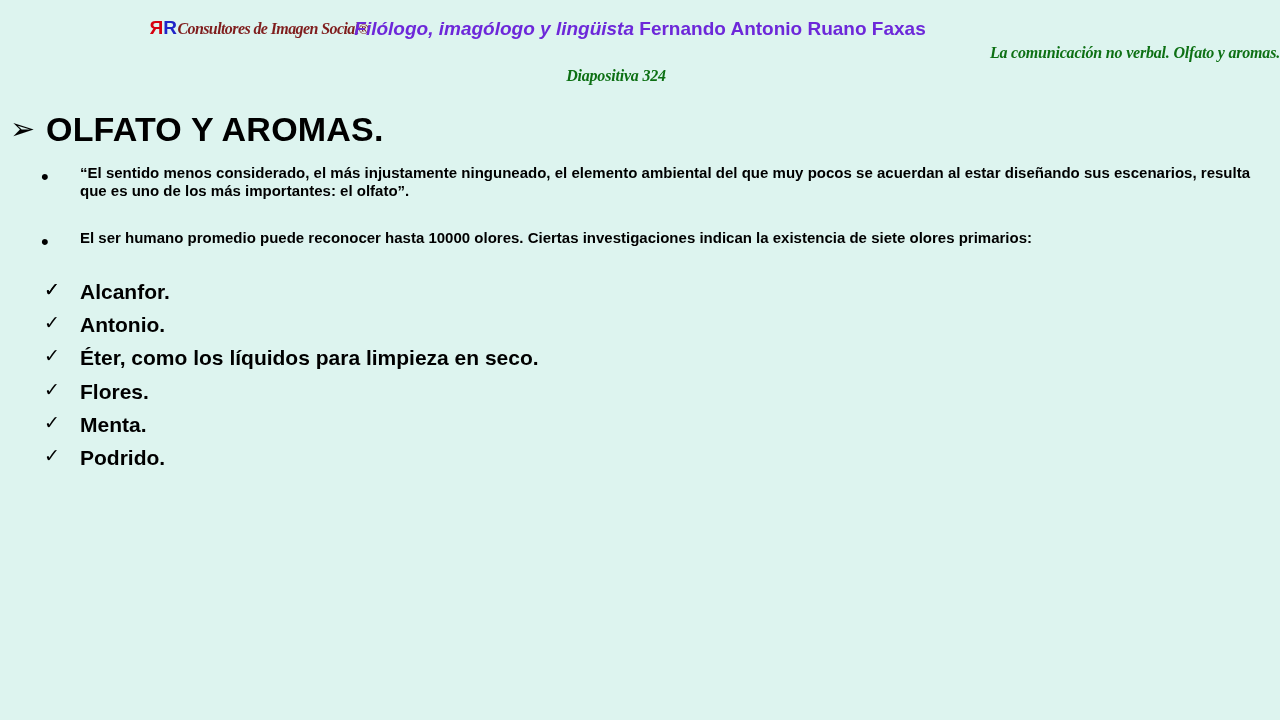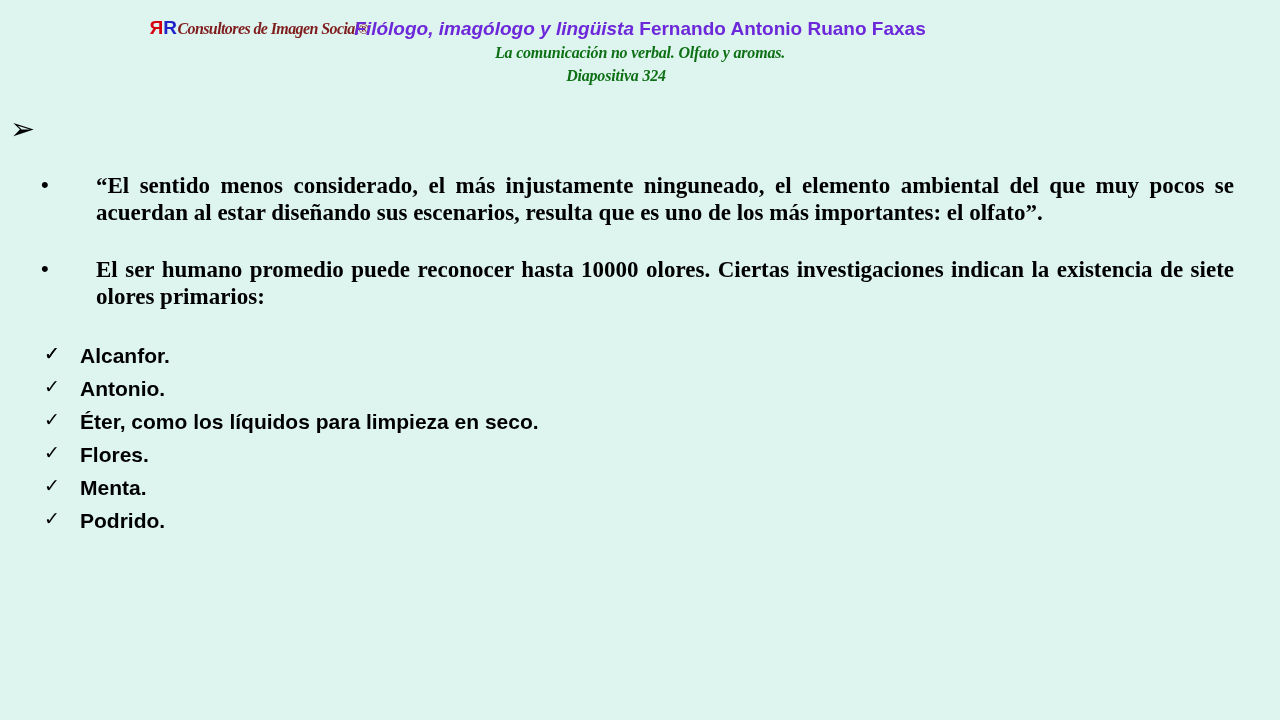--- a/index.html
+++ b/index.html
@@ -85,21 +85,21 @@
   .header-line1 .person {
     font-weight: bold;
     font-style: normal;
   }
 
   .header-line2 {
     position: absolute;
     left: 0;
     top: 44px;
     width: 1280px;
-    text-align: center;
+    text-align: right;
     font-family: "Liberation Serif", "DejaVu Serif", serif;
     font-style: italic;
     font-weight: bold;
     font-size: 16px;
     color: #0d7014;
     letter-spacing: -0.2px;
     white-space: nowrap;
   }
   .header-line3 {
     position: absolute;
@@ -150,27 +150,26 @@
     padding: 0 30px 0 80px;
   }
   .para-block .dot-bullet {
     position: absolute;
     left: 41px;
     top: 0;
     font-size: 22px;
     line-height: 1.18;
   }
   .para-text {
-    font-size: 23px;
+    font-size: 15px;
     font-weight: bold;
     line-height: 1.18;
     text-align: justify;
     color: #000;
-    margin: 16px;
-    font-family: Liberation Serif, serif;
+    margin: 0;
   }
 
   .para-1 { margin-top: 8px; }
   .para-2 { margin-top: 30px; }
 
   .check-list {
     list-style: none;
     margin: 28px 0 0 0;
     padding: 0;
   }
@@ -208,21 +207,21 @@
     </div>
 
     <div class="header-line2">La comunicación no verbal. Olfato y aromas.</div>
     <div class="header-line3">Diapositiva 324</div>
 
   </div>
 
   <div class="content">
 
     <h1 class="slide-title">
-      <span class="arrow-bullet">➢</span>
+      <span class="arrow-bullet">➢</span><span>OLFATO Y AROMAS.</span>
     </h1>
 
     <div class="para-block para-1">
       <span class="dot-bullet">•</span>
       <p class="para-text">“El sentido menos considerado, el más injustamente ninguneado, el elemento ambiental del que muy pocos se acuerdan al estar diseñando sus escenarios, resulta que es uno de los más importantes: el olfato”.</p>
     </div>
 
     <div class="para-block para-2">
       <span class="dot-bullet">•</span>
       <p class="para-text">El ser humano promedio puede reconocer hasta 10000 olores. Ciertas investigaciones indican la existencia de siete olores primarios:</p>

